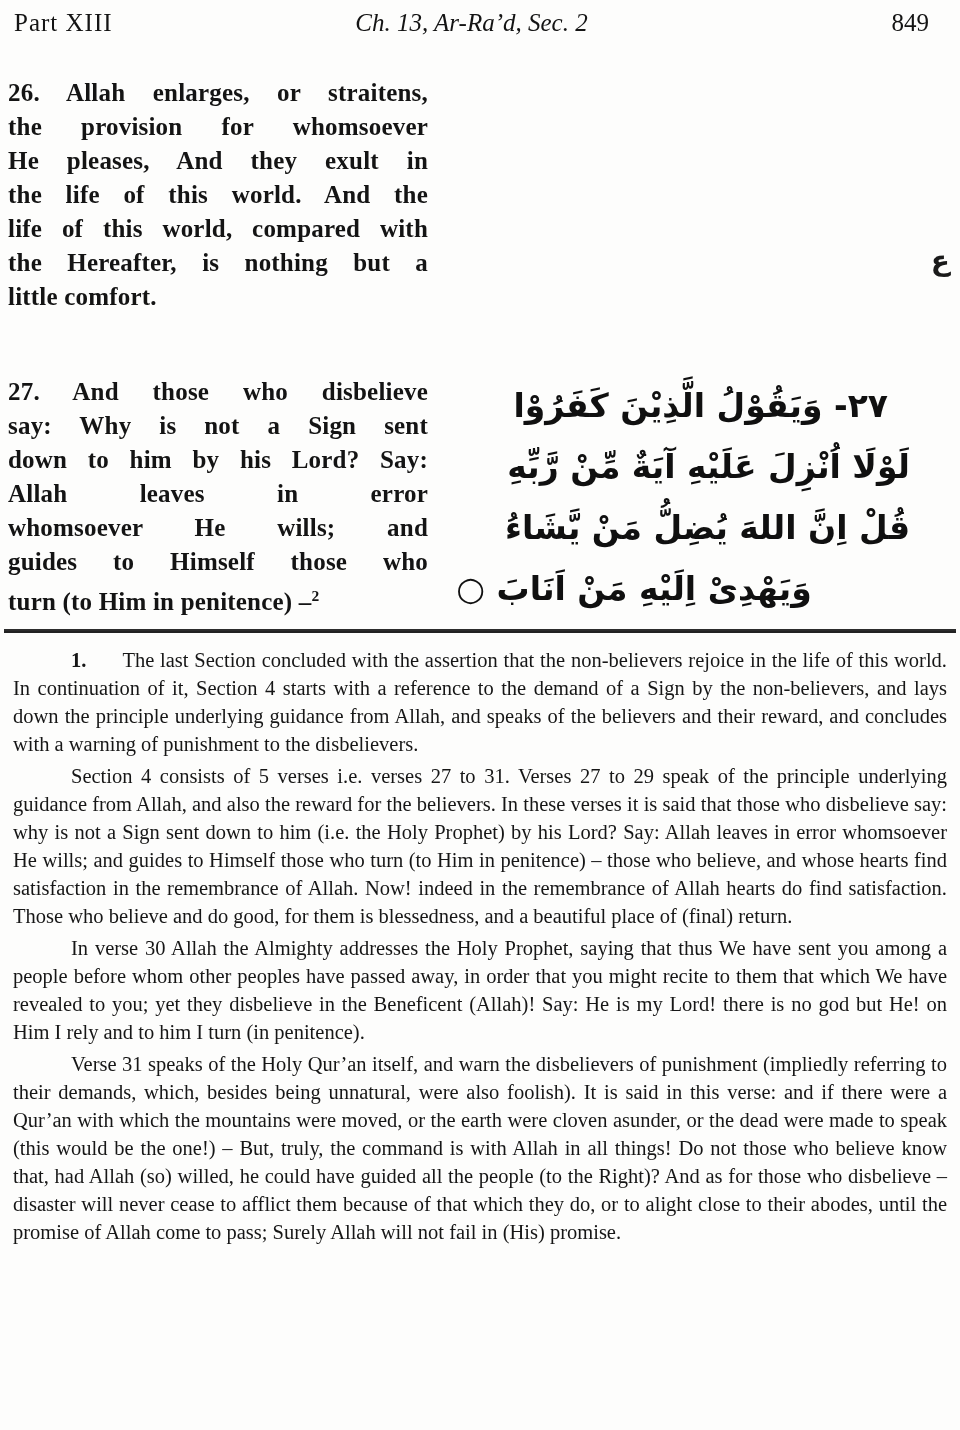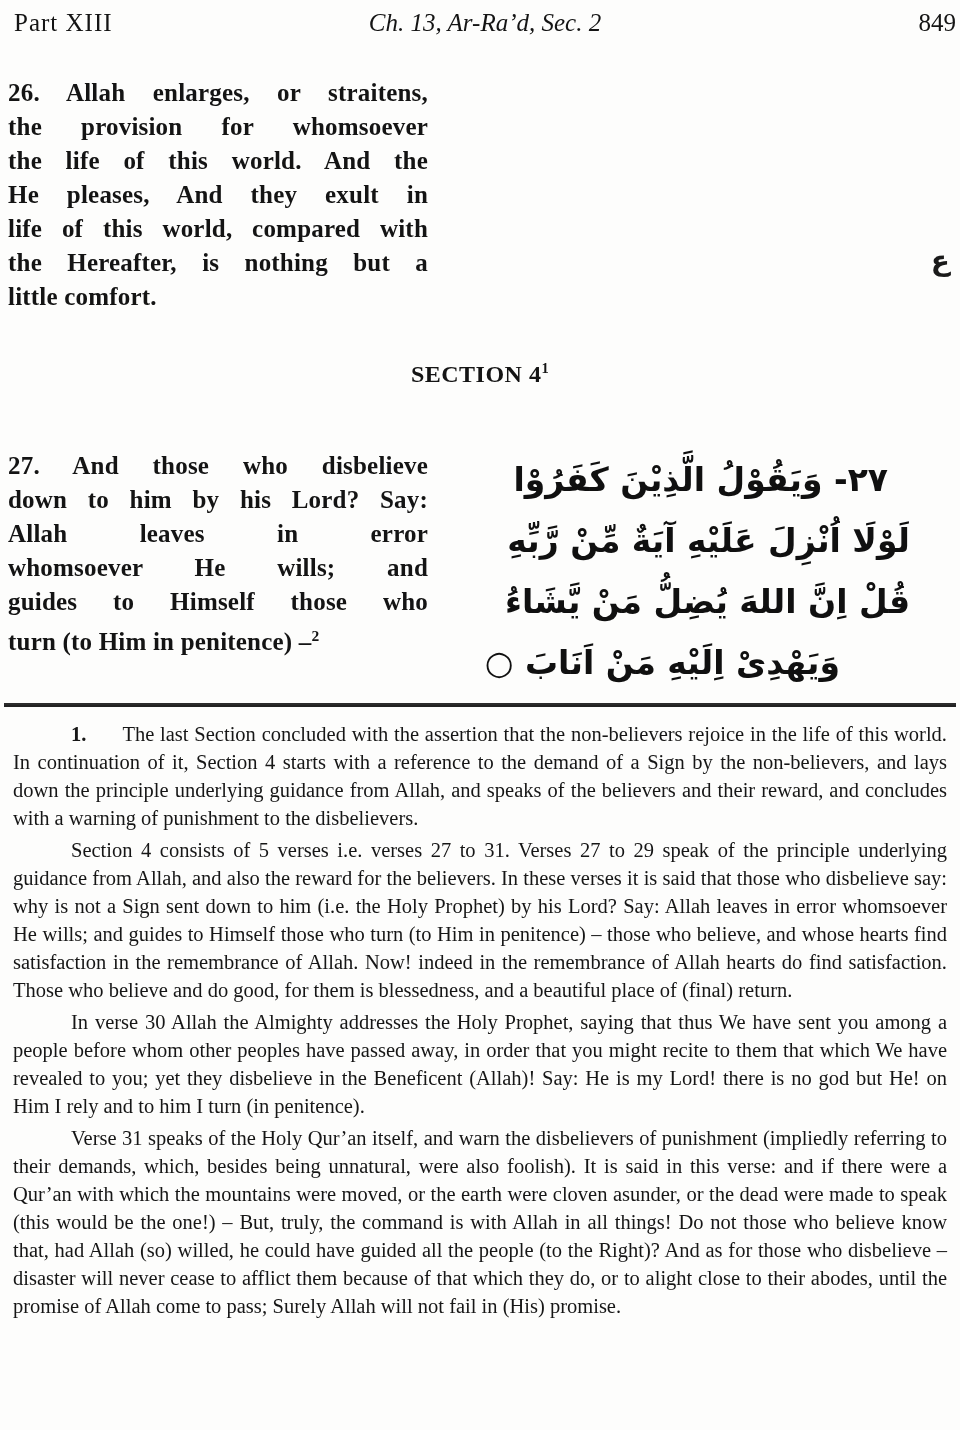--- a/index.html
+++ b/index.html
@@ -10,21 +10,21 @@
     margin: 0 auto;
     background: #fdfdfc;
     color: #141414;
     font-family: "Liberation Serif", serif;
     overflow: hidden;
   }
   
   .header {
     display: flex;
     align-items: baseline;
-    padding: 8px 4px 0 14px;
+    padding: 8px 31px 0 14px;
     font-size: 25px;
     line-height: 30px;
   }
   .header .h-left  { width: 240px; text-align: left; letter-spacing: 1px; }
   .header .h-center{ flex: 1; text-align: center; font-style: italic; }
   .header .h-right { width: 240px; text-align: right; }
 
   
   .verse-row { display: flex; margin-top: 38px; }
   .verse-row.second { margin-top: 61px; }
@@ -50,21 +50,21 @@
     font-size: 33px;
     color: #101010;
   }
   .ar-line { text-align: right; }
   .a26 .ar-line { line-height: 58px; }
   .a27 .ar-line { line-height: 61px; }
   .a26 .l2 { padding-right: 148px; }
   .a26 .l3 { padding-right: 110px; }
   .a26 .l4 { padding-right: 120px; }
   .a27 .l1 { padding-right: 22px; }
-  .a27 .l4 { padding-right: 70px; }
+  .a27 .l4 { padding-right: 70px; text-align: center; }
 
   .ruku-marker {
     position: absolute;
     top: 244px;
     right: 10px;
     font-family: "DejaVu Sans", sans-serif;
     font-size: 28px;
     font-weight: bold;
     color: #1a1a1a;
   }
@@ -114,37 +114,35 @@
   <div class="header">
     <span class="h-left">Part XIII</span>
     <span class="h-center">Ch. 13, Ar-Ra’d, Sec. 2</span>
     <span class="h-right">849</span>
   </div>
 
   <div class="verse-row">
     <div class="english">
       <div class="vline">26.  Allah enlarges, or straitens,</div>
       <div class="vline">the provision for whomsoever</div>
+      <div class="vline">He pleases, And they exult in</div>
       <div class="vline">the life of this world. And the</div>
-      <div class="vline">He pleases, And they exult in</div>
       <div class="vline">life of this world, compared with</div>
       <div class="vline">the Hereafter, is nothing but a</div>
       <div class="vline vlast">little comfort.</div>
     </div>
   </div>
 
   <div class="ruku-marker">ع</div>
 
-  <div class="section-heading">
-    <span>SECTION 4</span><sup>1</sup>
-  </div>
 
   <div class="verse-row second">
     <div class="english">
       <div class="vline">27.  And those who disbelieve</div>
+      <div class="vline">say: Why is not a Sign sent</div>
       <div class="vline">down to him by his Lord? Say:</div>
       <div class="vline">Allah leaves in error</div>
       <div class="vline">whomsoever He wills; and</div>
       <div class="vline">guides to Himself those who</div>
       <div class="vline vlast">
         <span>turn (to Him in penitence) –</span><sup>2</sup>
       </div>
     </div>
     <div class="arabic a27" dir="rtl">
       <div class="ar-line l1">٢٧- وَيَقُوْلُ الَّذِيْنَ كَفَرُوْا</div>

